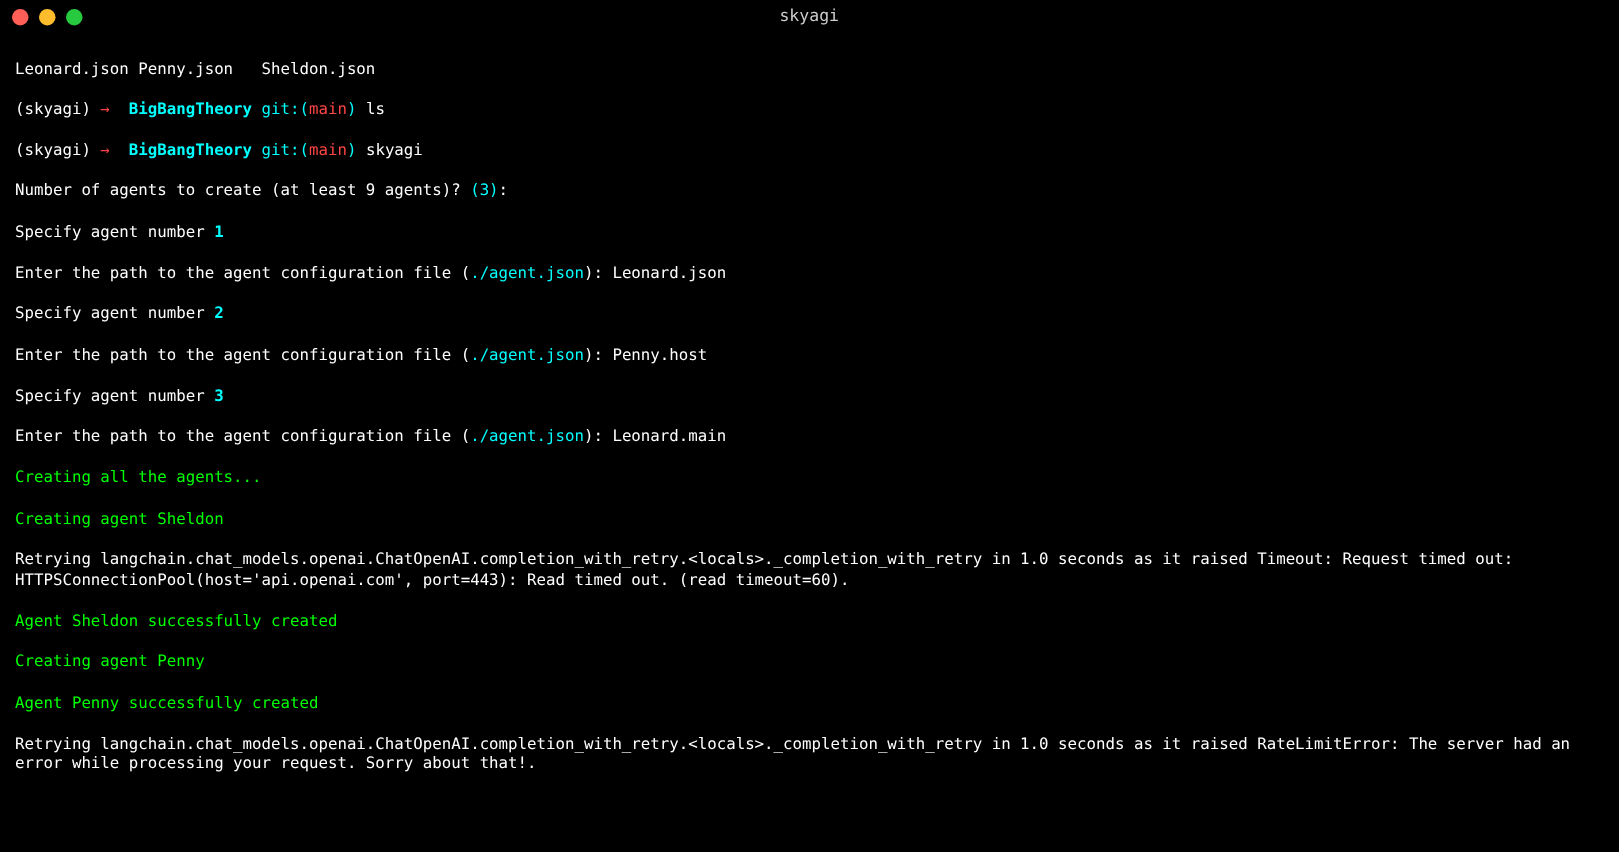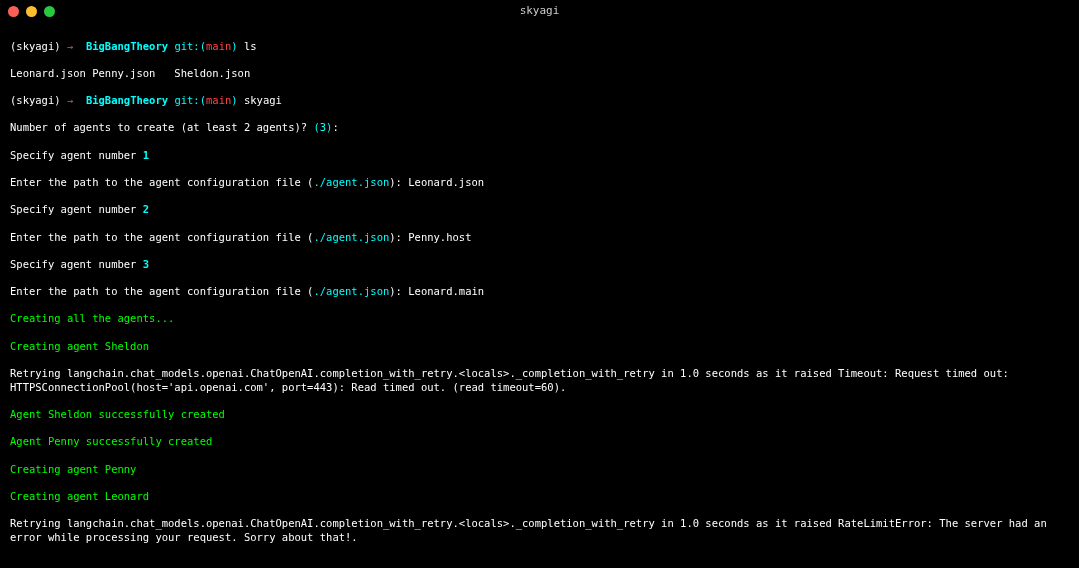--- a/index.html
+++ b/index.html
@@ -59,37 +59,36 @@
 <div class="titlebar">
   <div class="traffic-lights">
     <div class="light red"></div>
     <div class="light yellow"></div>
     <div class="light green"></div>
   </div>
   <div class="title">skyagi</div>
 </div>
 
 <div class="terminal">
+<span class="line">Leonard.json Penny.json   Sheldon.json</span>
 <span class="line"><span>(skyagi) </span><span class="red">→  </span><span class="cyan bold">BigBangTheory</span><span class="cyan"> git:(</span><span class="red">main</span><span class="cyan">)</span><span> ls</span></span>
-<span class="line">Leonard.json Penny.json   Sheldon.json</span>
 <span class="line"><span>(skyagi) </span><span class="red">→  </span><span class="cyan bold">BigBangTheory</span><span class="cyan"> git:(</span><span class="red">main</span><span class="cyan">)</span><span> skyagi</span></span>
-<span class="line"><span>Number of agents to create (at least 2 agents)? </span><span class="cyan">(3)</span><span>:</span></span>
+<span class="line"><span>Number of agents to create (at least 9 agents)? </span><span class="cyan">(3)</span><span>:</span></span>
 <span class="line"><span>Specify agent number </span><span class="cyan bold">1</span></span>
 <span class="line"><span>Enter the path to the agent configuration file (</span><span class="cyan">./agent.json</span><span>): </span><span>Leonard.json</span></span>
 <span class="line"><span>Specify agent number </span><span class="cyan bold">2</span></span>
 <span class="line"><span>Enter the path to the agent configuration file (</span><span class="cyan">./agent.json</span><span>): </span><span>Penny.host</span></span>
 <span class="line"><span>Specify agent number </span><span class="cyan bold">3</span></span>
 <span class="line"><span>Enter the path to the agent configuration file (</span><span class="cyan">./agent.json</span><span>): </span><span>Leonard.main</span></span>
 <span class="line green">Creating all the agents...</span>
 <span class="line green">Creating agent Sheldon</span>
 <span class="line">Retrying langchain.chat_models.openai.ChatOpenAI.completion_with_retry.&lt;locals&gt;._completion_with_retry in 1.0 seconds as it raised Timeout: Request timed out: HTTPSConnectionPool(host='api.openai.com', port=443): Read timed out. (read timeout=60).</span>
 <span class="line green">Agent Sheldon successfully created</span>
+<span class="line green">Creating agent Penny</span>
 <span class="line green">Agent Penny successfully created</span>
-<span class="line green">Creating agent Penny</span>
-<span class="line green">Creating agent Leonard</span>
 <span class="line">Retrying langchain.chat_models.openai.ChatOpenAI.completion_with_retry.&lt;locals&gt;._completion_with_retry in 1.0 seconds as it raised RateLimitError: The server had an error while processing your request. Sorry about that!.</span>
 
 
 
 
 
 
 
 
 

